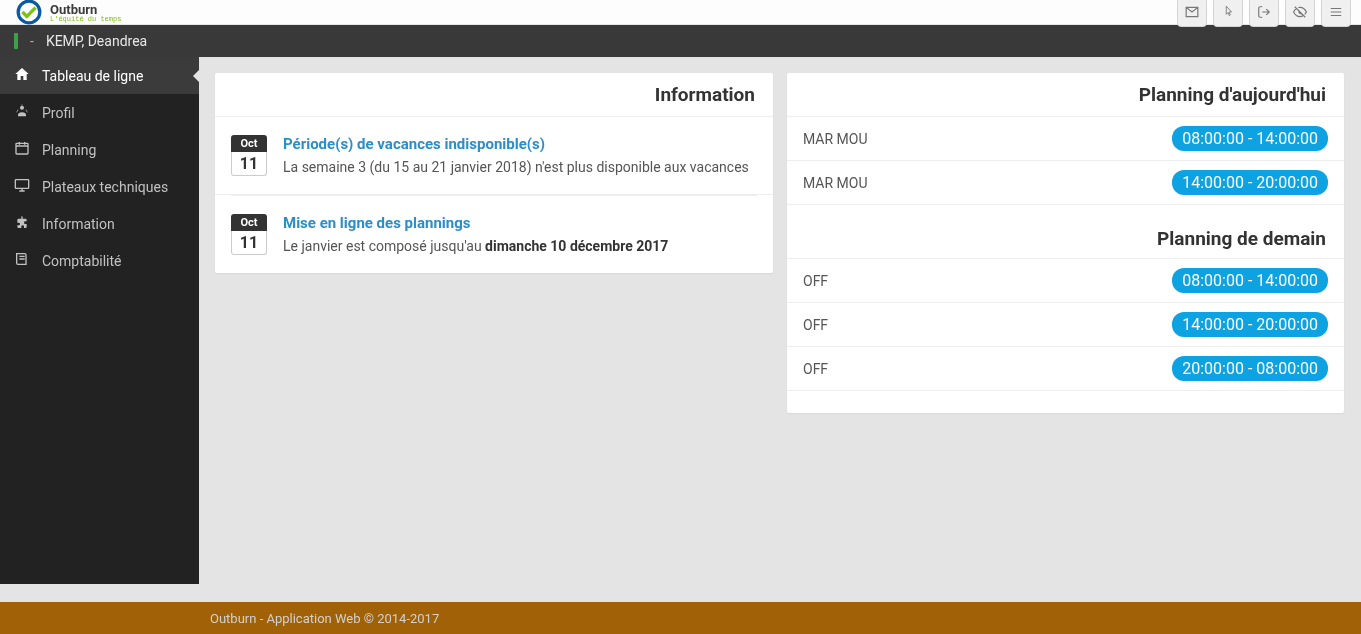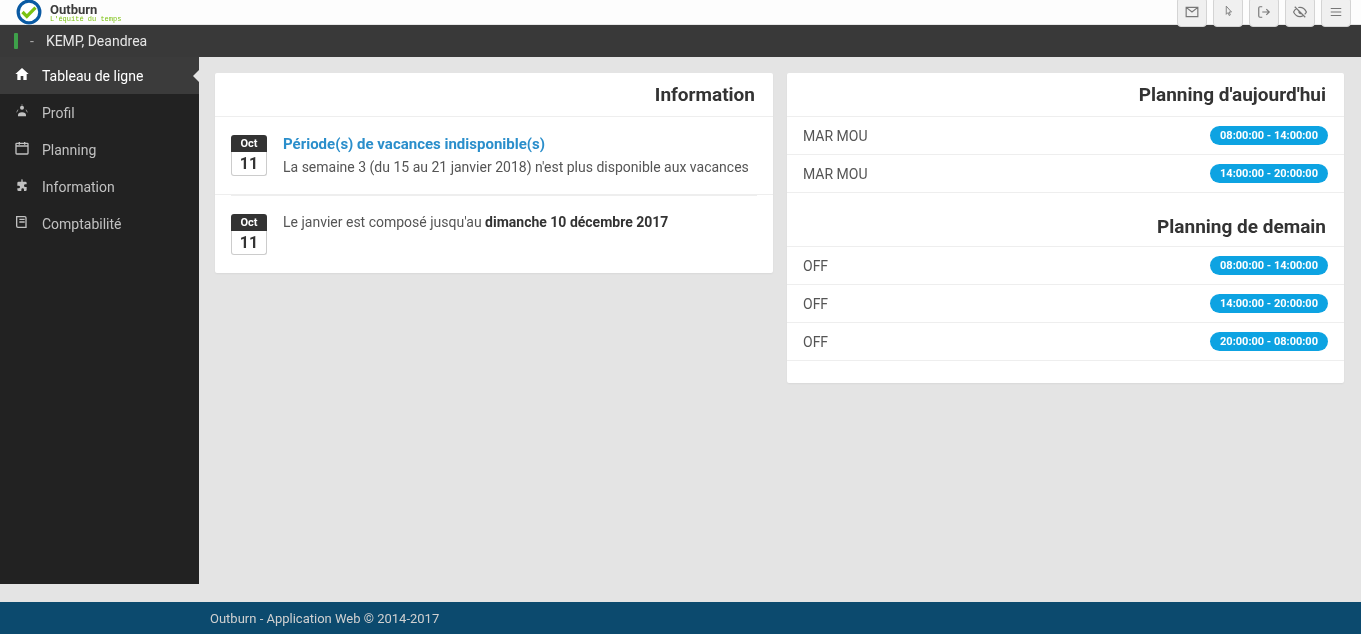--- a/index.html
+++ b/index.html
@@ -193,41 +193,41 @@
       padding: 9px 16px;
       border-bottom: 1px solid #eee;
     }
     .planning-label {
       color: #555;
       font-size: 14px;
     }
     .time-badge {
       background: #0da3e2;
       color: #fff;
-      font-size: 11px;
-      font-weight: 700;
+      font-size: 16px;
+      font-weight: 400;
       padding: 3px 10px;
       border-radius: 12px;
     }
     .planning-subheader {
       padding: 22px 18px 8px;
       text-align: right;
       font-size: 19px;
       font-weight: 700;
       color: #333;
       border-bottom: 1px solid #eee;
     }
     .right-panel-pad { padding-bottom: 22px;}
     .footer {
       position: absolute;
       bottom: 0;
       left: 0;
       right: 0;
       height: 32px;
-      background: #0c4a6e;
+      background: #a16207;
       color: #d0d0d0;
       font-size: 13px;
       display: flex;
       align-items: center;
       padding-left: 210px;
     }
     .info-divider { height: 1px; background:#eee; margin: 0 16px;}
   </style>
 </head>
 <body>
@@ -295,20 +295,27 @@
             <path d="M6 10l-2 4M18 10l2 4M12 2v2" stroke="currentColor" fill="none"></path>
           </svg></span>
       <span>Profil</span>
     </div>
     <div class="sidebar-item">
       <span><svg viewBox="0 0 24 24" fill="none" stroke="currentColor" stroke-width="2">
             <rect x="3" y="5" width="18" height="16" rx="1"></rect>
             <path d="M3 9h18M8 3v4M16 3v4"></path>
           </svg></span>
       <span>Planning</span>
+    </div>
+    <div class="sidebar-item">
+      <span><svg viewBox="0 0 24 24" fill="none" stroke="currentColor" stroke-width="2">
+            <rect x="2" y="4" width="20" height="13" rx="1"></rect>
+            <path d="M8 21h8M12 17v4"></path>
+          </svg></span>
+      <span>Plateaux techniques</span>
     </div>
     <div class="sidebar-item">
       <span><svg viewBox="0 0 24 24" fill="currentColor">
             <path d="M13 3a2 2 0 00-2 2v2H7a2 2 0 00-2 2v4h2a2 2 0 110 4H5v2a2 2 0 002 2h4v-2a2 2 0 114 0v2h2a2 2 0 002-2v-4h-2a2 2 0 110-4h2V9a2 2 0 00-2-2h-4V5a2 2 0 00-2-2z"></path>
           </svg></span>
       <span>Information</span>
     </div>
     <div class="sidebar-item">
       <span><svg viewBox="0 0 24 24" fill="none" stroke="currentColor" stroke-width="2">
             <path d="M4 4h12a2 2 0 012 2v14H6a2 2 0 01-2-2zM8 8h8M8 12h8"></path>
@@ -331,20 +338,21 @@
           <div class="info-desc"><span>La semaine 3 (du 15 au 21 janvier 2018) n'est plus disponible aux vacances</span><strong></strong></div>
         </div>
       </div>
       <div class="info-divider"></div>
       <div class="info-item">
         <div class="date-badge">
           <div class="date-month">Oct</div>
           <div class="date-day">11</div>
         </div>
         <div class="info-body">
+          <div class="info-title">Mise en ligne des plannings</div>
           <div class="info-desc"><span>Le janvier est composé jusqu'au </span><strong>dimanche 10 décembre 2017</strong></div>
         </div>
       </div>
 
     </div>
 
     <div class="panel right-panel right-panel-pad">
       <div class="panel-header">Planning d'aujourd'hui</div>
       <div class="planning-row">
         <span class="planning-label">MAR MOU</span>

